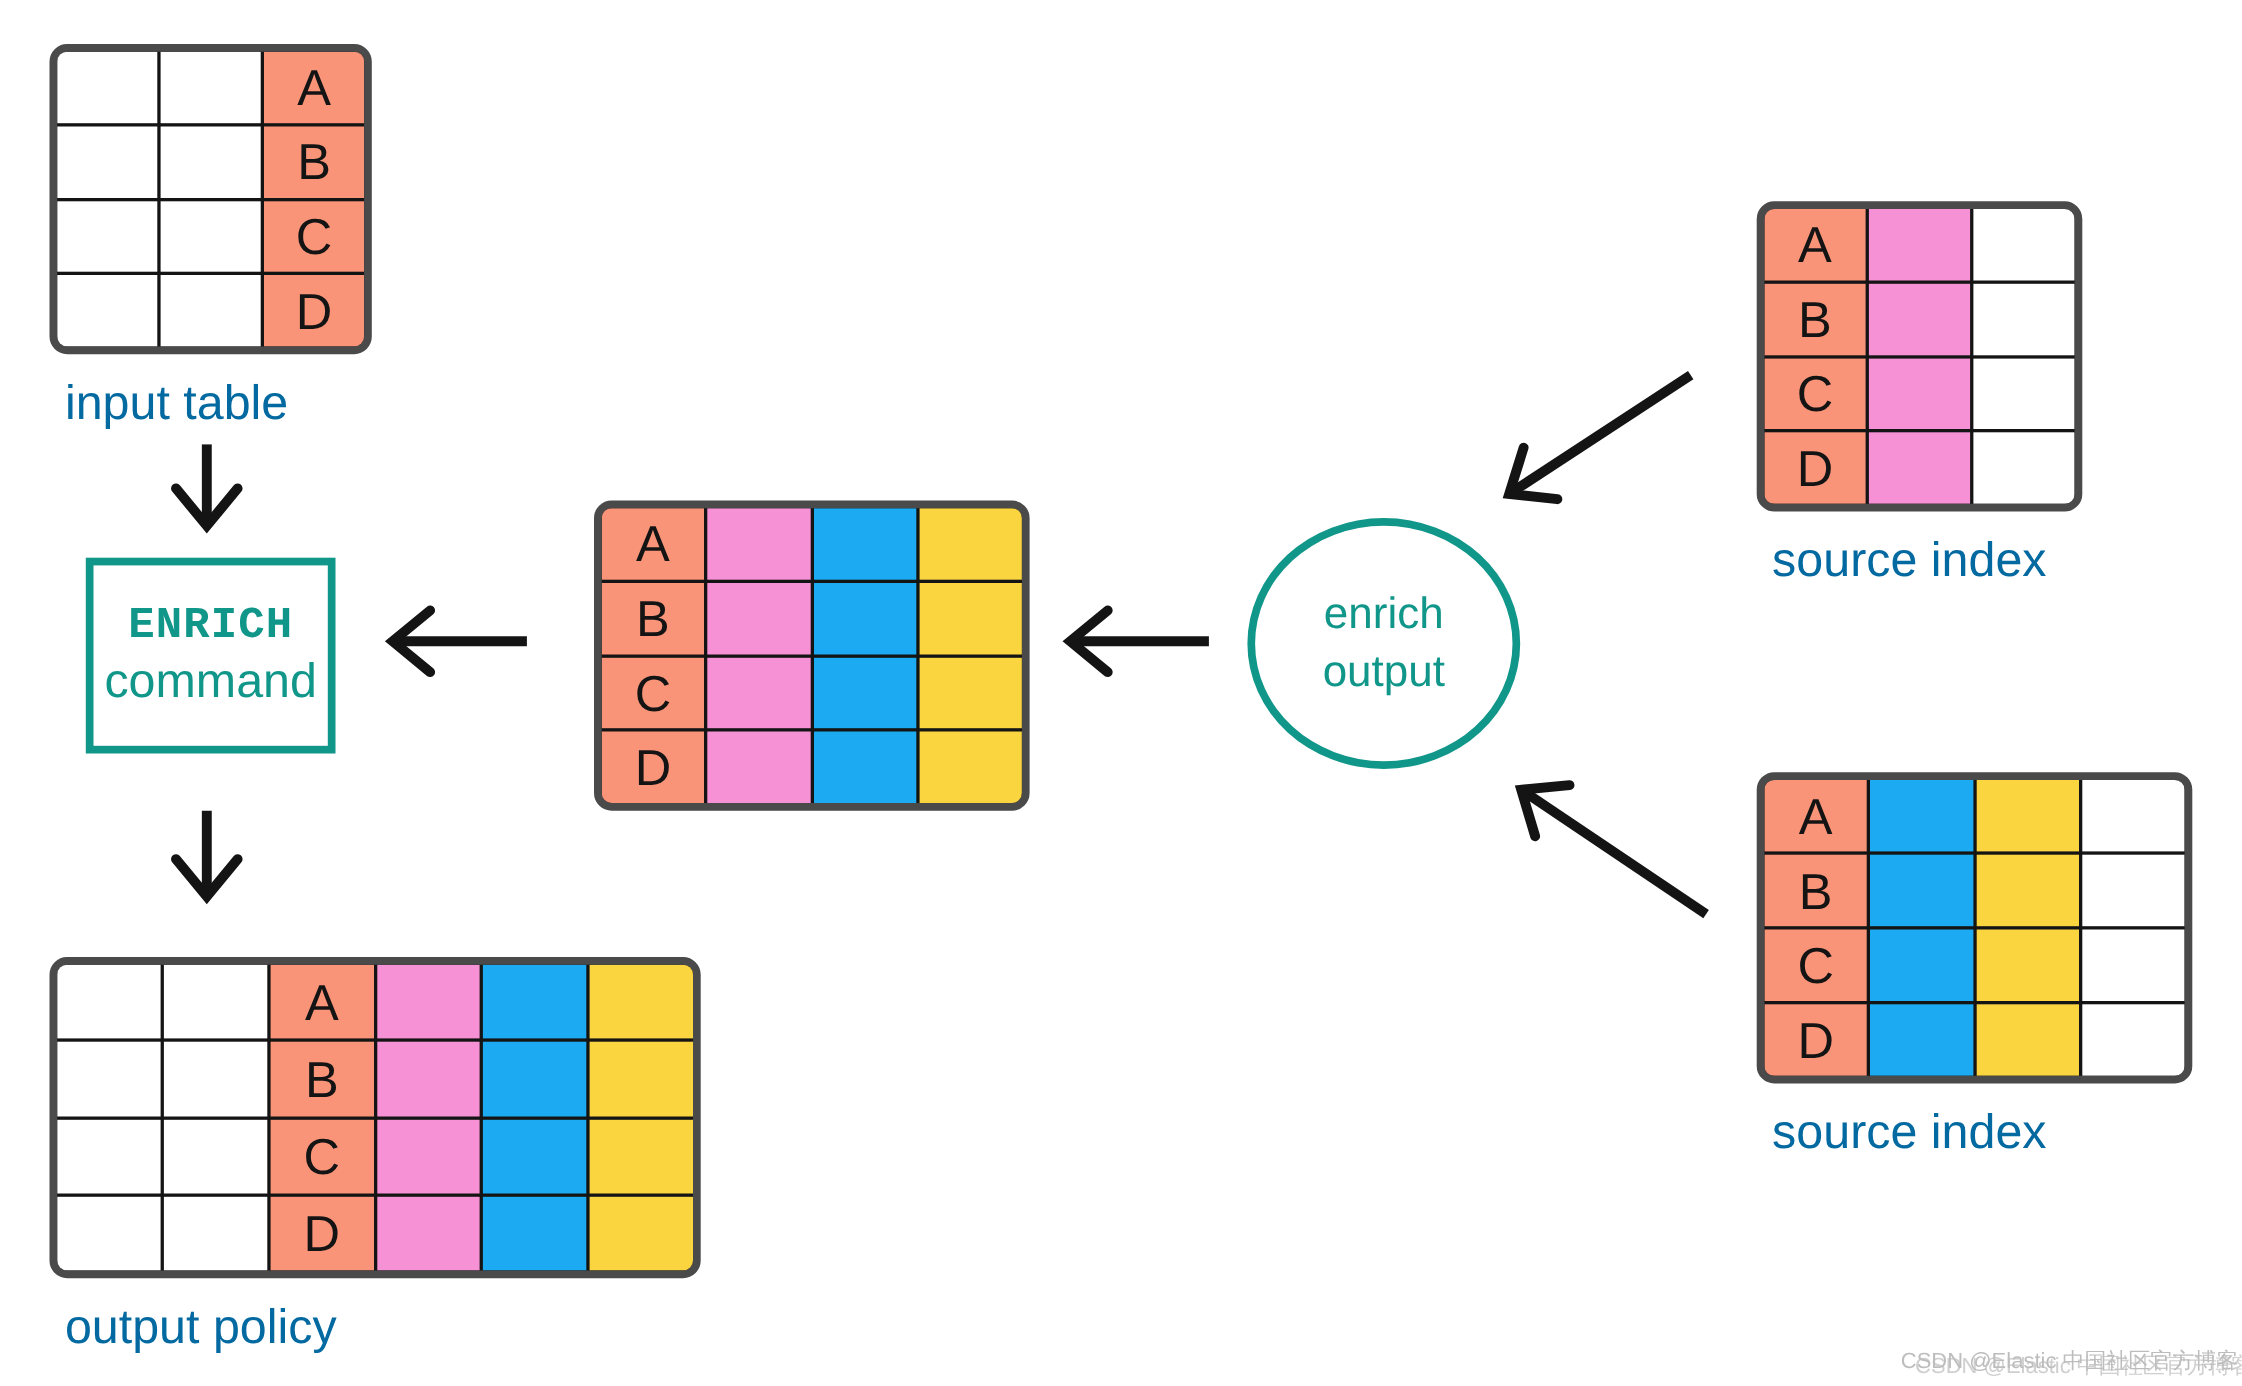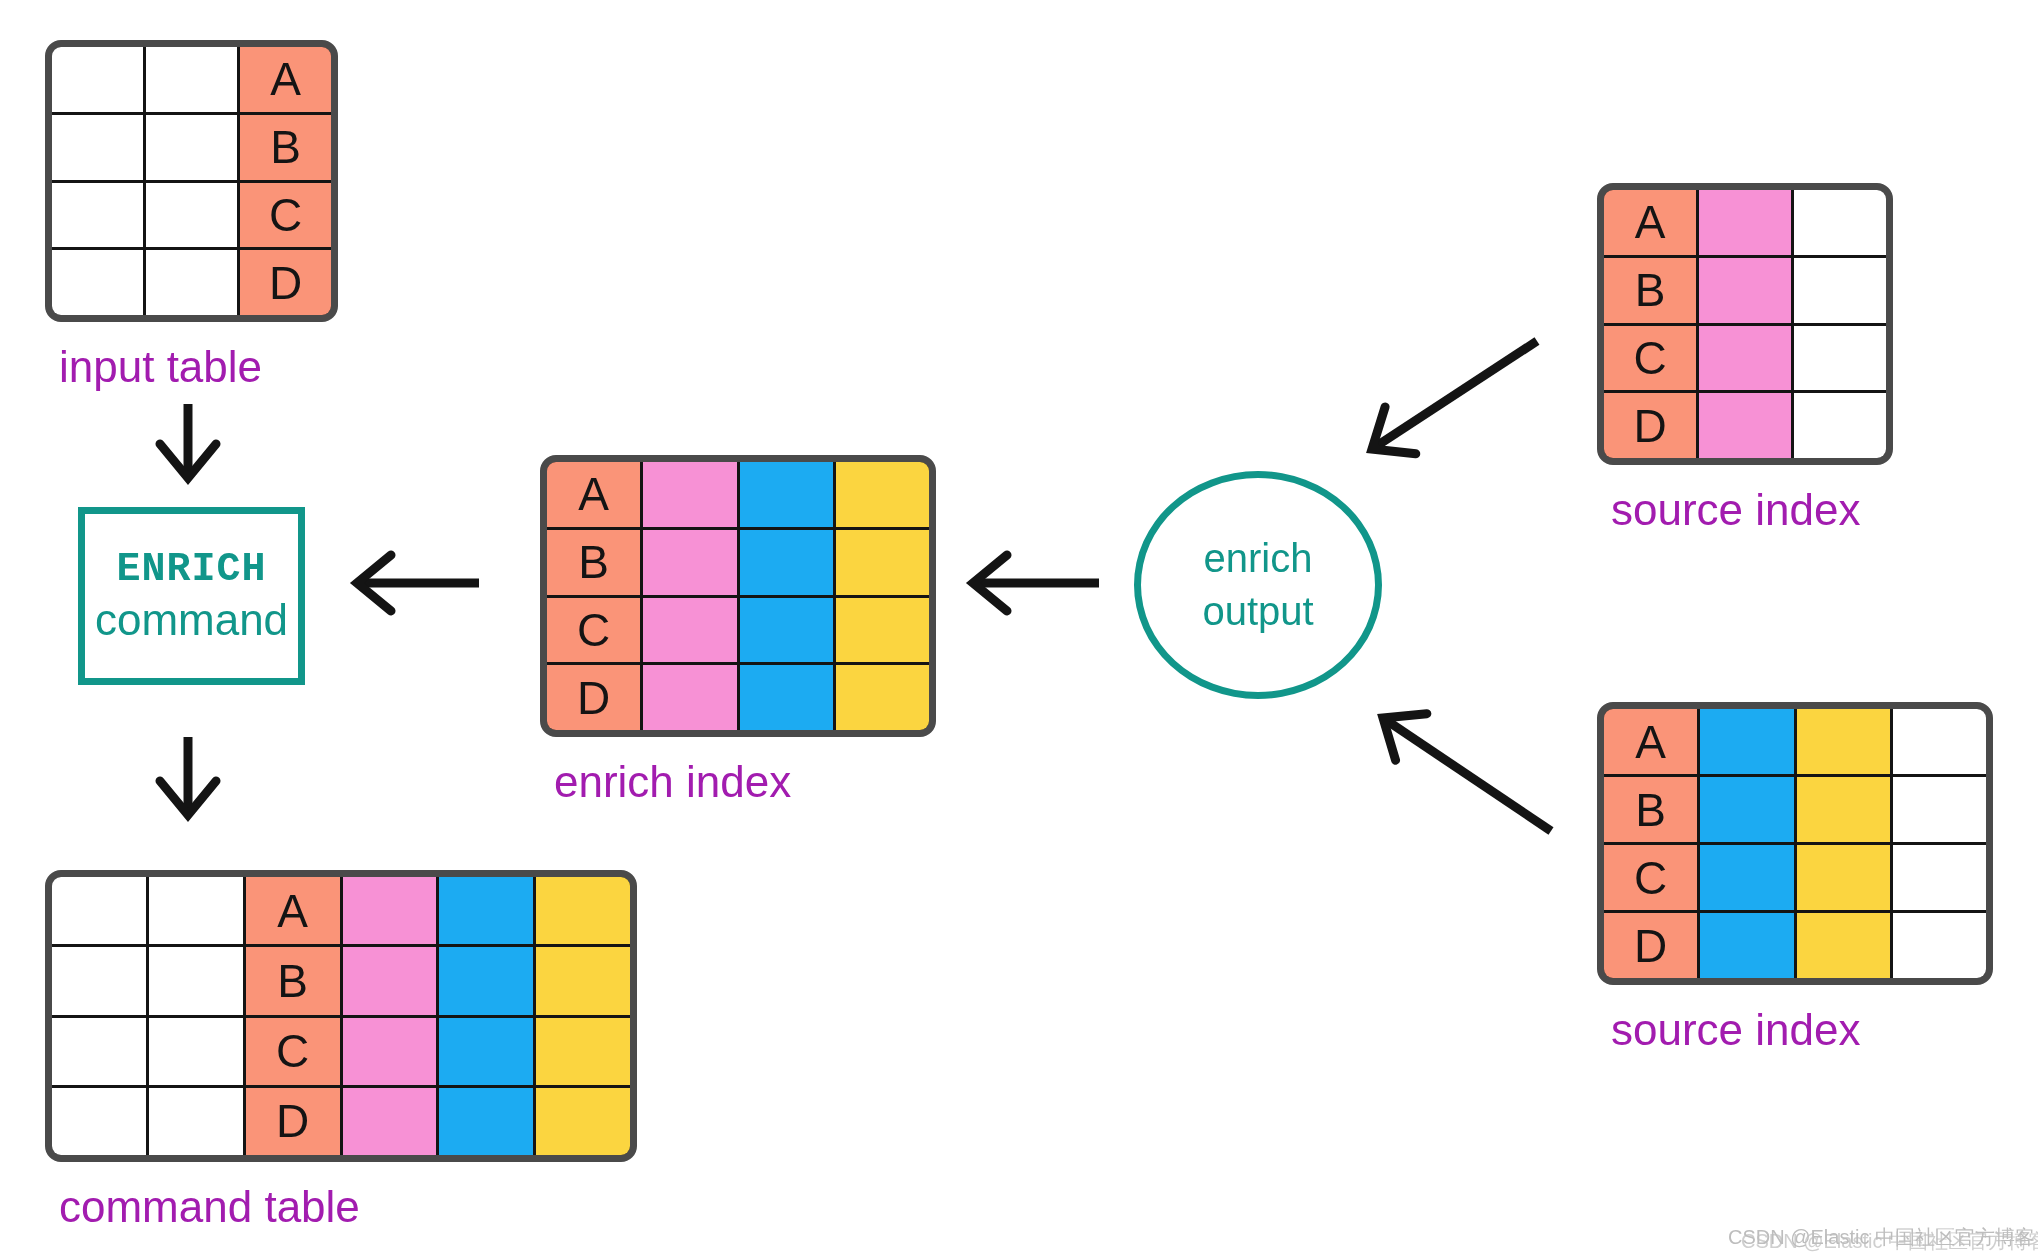--- a/index.html
+++ b/index.html
@@ -28,21 +28,21 @@
   }
   .cell.white{background:#ffffff;}
   .cell.salmon{background:var(--salmon,#fa9478);}
   .cell.pink{background:var(--pink,#f791d5);}
   .cell.blue{background:var(--blue,#1cabf2);}
   .cell.yellow{background:var(--yellow,#fbd540);}
   .tbl-label{
     margin-top:20px;
     padding-left:14px;
     font-size:44px;
-    color:#a21caf;
+    color:#0369a1;
     white-space:nowrap;
   }
   #input-table-wrap{left:45px;top:40px;}
   #input-table-wrap .tbl{width:293px;height:282px;}
   #enrich-index-wrap{left:540px;top:455px;}
   #enrich-index-wrap .tbl{width:396px;height:282px;}
   #source-top-wrap{left:1597px;top:183px;}
   #source-top-wrap .tbl{width:296px;height:282px;}
   #source-bottom-wrap{left:1597px;top:702px;}
   #source-bottom-wrap .tbl{width:396px;height:283px;}
@@ -122,21 +122,20 @@
         <div class="cell yellow"></div>
         <div class="cell salmon">C</div>
         <div class="cell pink"></div>
         <div class="cell blue"></div>
         <div class="cell yellow"></div>
         <div class="cell salmon">D</div>
         <div class="cell pink"></div>
         <div class="cell blue"></div>
         <div class="cell yellow"></div>
       </div>
-    <div class="tbl-label">enrich index</div>
   </div>
 
   <div class="tbl-wrap" id="source-top-wrap">
     <div class="tbl" style="grid-template-columns: repeat(3, 1fr);">
         <div class="cell salmon">A</div>
         <div class="cell pink"></div>
         <div class="cell white"></div>
         <div class="cell salmon">B</div>
         <div class="cell pink"></div>
         <div class="cell white"></div>
@@ -192,21 +191,21 @@
         <div class="cell pink"></div>
         <div class="cell blue"></div>
         <div class="cell yellow"></div>
         <div class="cell white"></div>
         <div class="cell white"></div>
         <div class="cell salmon">D</div>
         <div class="cell pink"></div>
         <div class="cell blue"></div>
         <div class="cell yellow"></div>
       </div>
-    <div class="tbl-label">command table</div>
+    <div class="tbl-label">output policy</div>
   </div>
 
   <div id="enrich-command-box">
     <span class="mono-line">ENRICH</span>
     <span class="sans-line">command</span>
   </div>
 
   <div id="enrich-policy-circle">
     <span>enrich</span>
     <span>output</span>

